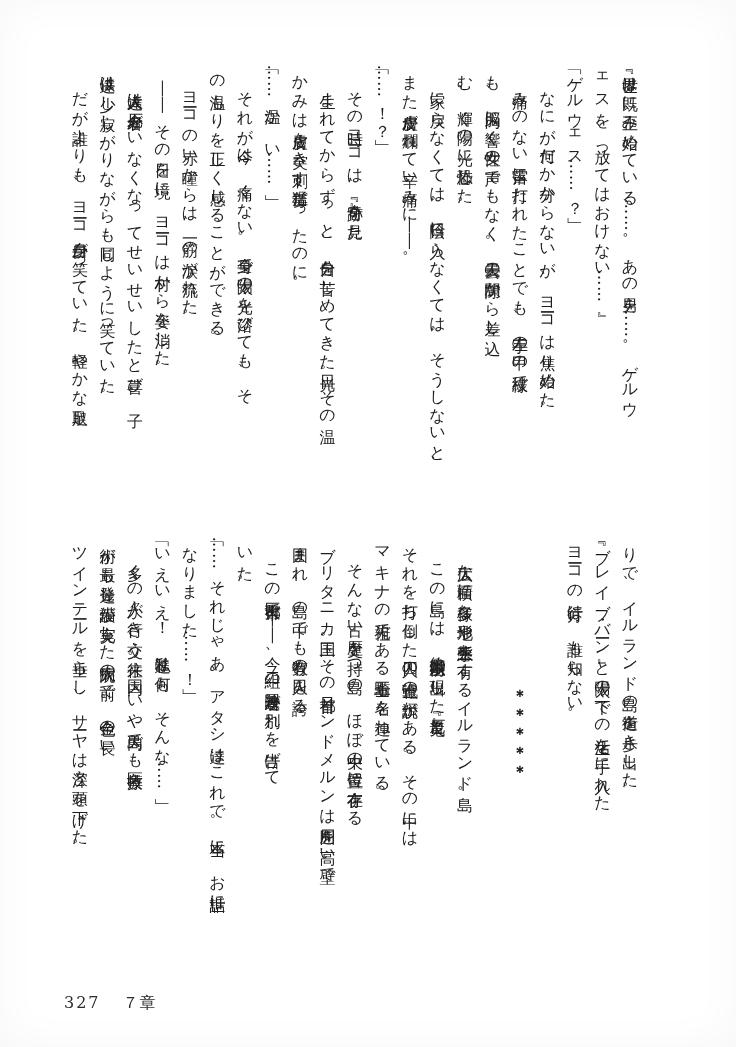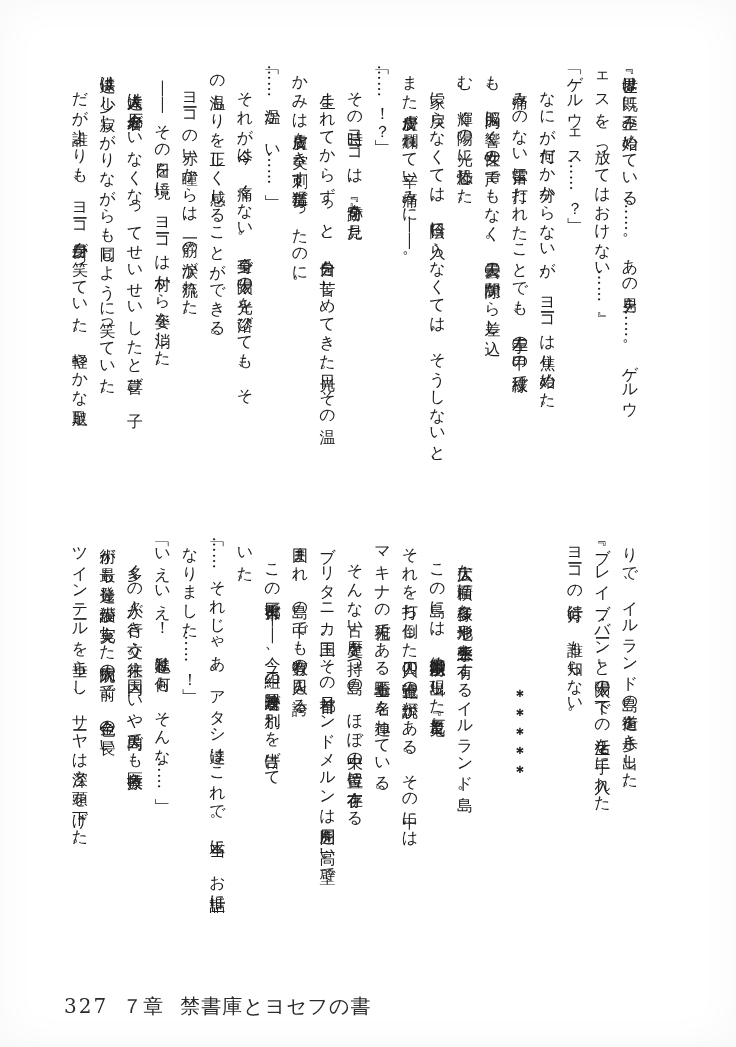--- a/index.html
+++ b/index.html
@@ -35,25 +35,26 @@
   .vblock p.blank::before { content: "\00A0"; }
   .vblock p.sep {
     padding-top: 142px;
     letter-spacing: 3px;
     font-weight: bold;
   }
   .footer {
     position: absolute;
     left: 64px;
     top: 993px;
-    font-size: 20px;
+    font-size: 16px;
     color: #2b2b2b;
     display: flex;
     align-items: baseline;
     letter-spacing: 1px;
+    gap: 8px;
   }
   .footer .page-number  { margin-right: 14px; letter-spacing: 2px; }
   .footer .chapter-label{ margin-right: 16px; text-align: center; }
 </style>
 </head>
 <body>
 
 <div class="page">
 
   <div id="top-block" class="vblock">
@@ -100,16 +101,15 @@
       <p>なりました……！」</p>
       <p>「いえいえ！　私達は何も、そんな……」</p>
       <p>　多くの人々が行き交う往来。国内、いや島内でも医療技</p>
       <p>術が最も発達し設備が充実した大病院の前で。金色の長い</p>
       <p>ツインテールを垂らし、サーヤは深々と頭を下げた。</p>
     </div>
 
   <div class="footer">
     <span class="page-number">327</span>
     <span class="chapter-label">７章</span>
-    <span class="chapter-title">禁書庫とヨセフの書</span>
   </div>
 
 </div>
 
 </body></html>

